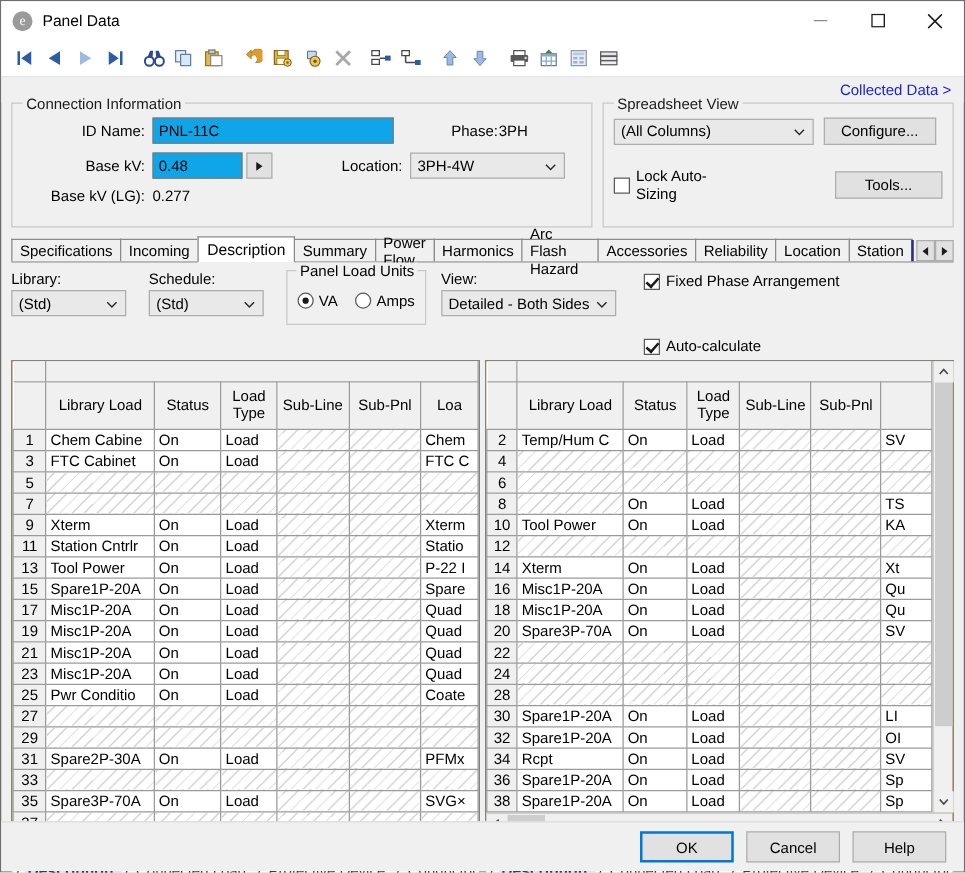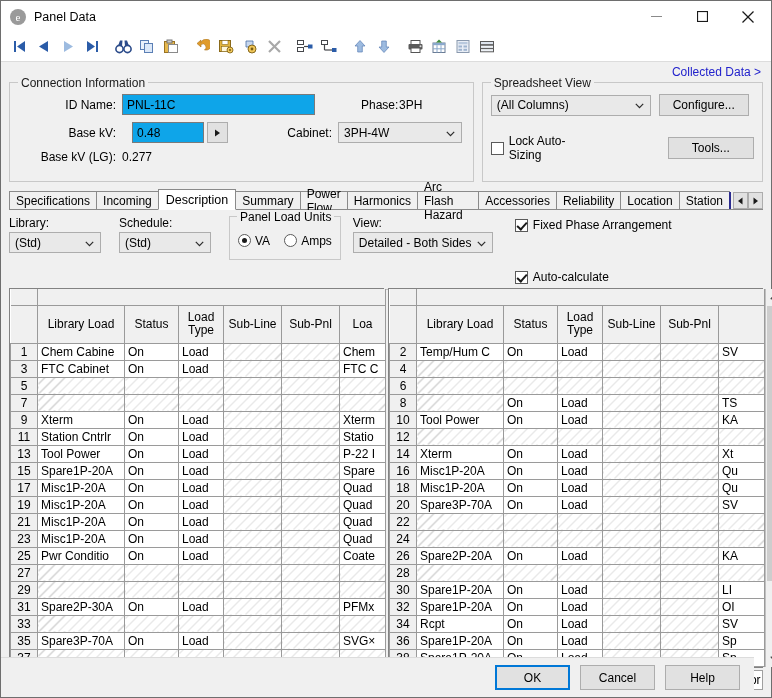--- a/index.html
+++ b/index.html
@@ -155,21 +155,21 @@
   }
   .plu-group > .gb-title {
     position: absolute; top: -7px; left: 7px; background: #f0f0f0;
     padding: 0 3px; font-size: 12px;
   }
   
   .grids { display: flex; padding: 0 8px; gap: 4px; flex: none; }
   .gridwrap {
     width: 375px; background: #a16207;
     border: 1px solid #828282;
-    display: flex; 
+    display: flex; flex-direction: column;
   }
   .gridscroll { display: flex; flex: none; }
   table.grid {
     border-collapse: collapse; table-layout: fixed;
     font-size: 12px; background: #fff;
   }
   table.grid th, table.grid td {
     border: 1px solid #9a9a9a;
     height: 17px; padding: 0 0 0 3px;
     overflow: hidden; white-space: nowrap;
@@ -221,21 +221,21 @@
     width: 10px; height: 18px; flex: none;
     position: relative;
   }
   .sheet-div::after {
     content: ""; position: absolute; left: 4px; top: 1px;
     width: 1px; height: 16px; background: #000;
     transform: skewX(-18deg);
   }
   
   .footer {
-    position: absolute; left: 0; right: 17px; bottom: 0; height: 40px;
+    position: absolute; left: 0; right: 0; bottom: 0; height: 40px;
     background: #f0f0f0; border-top: 1px solid #dcdcdc;
     display: flex; align-items: center; justify-content: flex-end;
     padding-right: 14px; gap: 10px;
   }
   .footer .btn { width: 75px; height: 25px; }
   .footer .btn.default { border: 2px solid #0078d7; background: #e1e1e1; }
 </style>
 </head>
 <body>
 
@@ -413,28 +413,28 @@
       <div class="gb-title">Connection Information</div>
 
       <div class="frow">
         <div class="lbl" style="width:98px;margin-right:6px;">ID Name:</div>
         <input class="txt" style="width: 193px;" value="PNL-11C">
         <div class="lbl" style="width:70px;margin-left:46px;text-align:left;">Phase:</div>
         <div style="margin-left:-32px;">3PH</div>
       </div>
 
       <div class="frow">
-        <div class="lbl" style="width:98px;margin-right:16px;">Base kV:</div>
+        <div class="lbl" style="width:98px;margin-right:6px;">Base kV:</div>
         <input class="txt" style="width: 72px;" value="0.48">
         <div class="spin-btn">
           <svg width="7" height="8" viewBox="0 0 7 8">
               <polygon points="1,0.5 6,4 1,7.5" fill="#1a1a1a"></polygon>
             </svg>
         </div>
-        <div class="lbl" style="width:60px;margin-left:44px;">Cabinet:</div>
+        <div class="lbl" style="width:60px;margin-left:44px;">Location:</div>
         <div class="combo" style="width:124px;margin-left:6px;">
           <span>3PH-4W</span>
           <span class="caret">
             <svg width="9" height="6" viewBox="0 0 9 6">
                 <polyline points="0.8,0.8 4.5,4.6 8.2,0.8" fill="none" stroke="#2b2b2b" stroke-width="1.2"></polyline>
               </svg>
           </span>
         </div>
       </div>
 
@@ -901,29 +901,20 @@
               <tr>
                 <td class="rownum">24</td>
                 <td class="empty"></td>
                 <td class="empty"></td>
                 <td class="empty"></td>
                 <td class="empty"></td>
                 <td class="empty"></td>
                 <td class="empty"></td>
               </tr>
               <tr>
-                <td class="rownum">26</td>
-                <td>Spare2P-20A</td>
-                <td>On</td>
-                <td>Load</td>
-                <td class="empty"></td>
-                <td class="empty"></td>
-                <td>KA</td>
-              </tr>
-              <tr>
                 <td class="rownum">28</td>
                 <td class="empty"></td>
                 <td class="empty"></td>
                 <td class="empty"></td>
                 <td class="empty"></td>
                 <td class="empty"></td>
                 <td class="empty"></td>
               </tr>
               <tr>
                 <td class="rownum">30</td>

